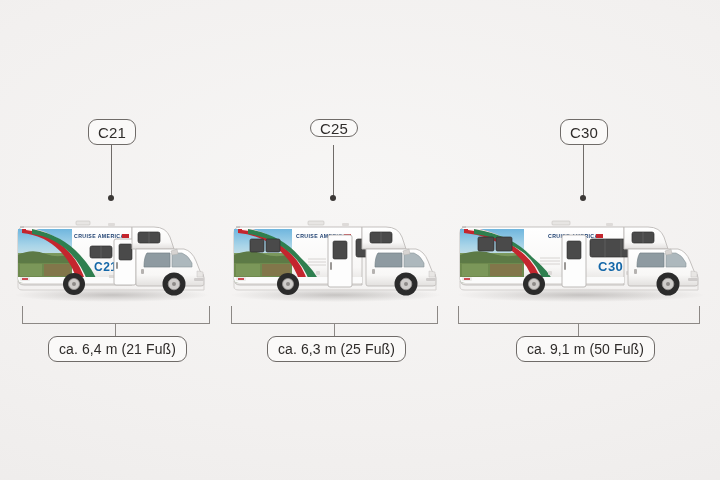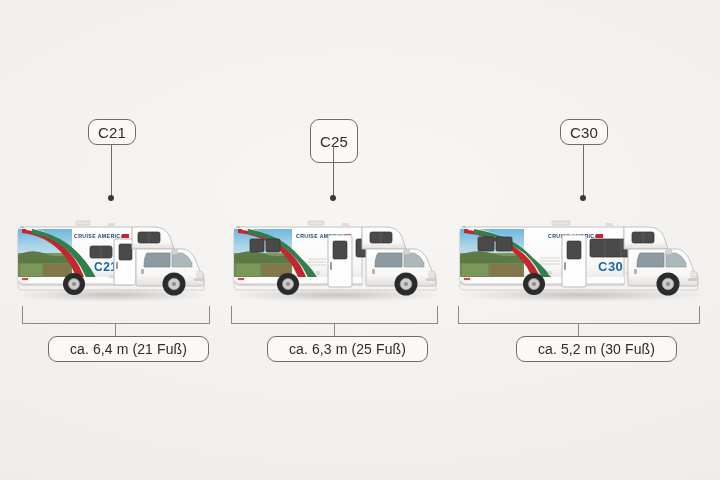--- a/index.html
+++ b/index.html
@@ -56,21 +56,21 @@
   .dimlabel{
     position:absolute;
     box-sizing:border-box;
     border:1.4px solid #6f6b68;
     border-radius:9px;
     background:#faf9f8;
     color:#2f2c2a;
     font-size:14px;
     height:26px;
     display:flex;align-items:center;justify-content:center;
-    padding:0 21px;
+    padding:0 10px;
     white-space:nowrap;
     letter-spacing:.1px;
   }
 
   
   .rv{position:absolute;}
   .rv svg{display:block;}
   .shadow{
     position:absolute;
     border-radius:50%;
@@ -176,21 +176,21 @@
       </svg>
     </div>
 
     <div class="bracket" style="left:22px;top:306px;width:188px;"></div>
     <div class="bracket-stem" style="left:115px;top:324px;height:12px;"></div>
     <div class="dimlabel" style="left:48px;top:336px;">ca. 6,4 m (21 Fuß)</div>
   </div>
 
   <div>
 
-    <div class="callout" style="left:310px;top:119px;width:48px;height:44px;">C25</div>
+    <div class="callout" style="left:310px;top:119px;width:48px;height:18px;">C25</div>
     <div class="leader" style="left:333px;top:145px;height:53px;"></div>
     <div class="leader-dot" style="left:330px;top:195px;"></div>
 
     <div class="shadow" style="left:232px;top:288px;width:208px;height:14px;"></div>
 
     <div class="rv" style="left:230px;top:205px;">
       <svg width="214" height="95" viewBox="0 0 214 95">
         <defs>
           <linearGradient id="sky25" x1="0" y1="0" x2="0" y2="1">
             <stop offset="0%" stop-color="#6fb6de"></stop>
@@ -379,16 +379,16 @@
         <g>
           <circle cx="212" cy="79" r="11.5" fill="#2b2b2b"></circle>
           <circle cx="212" cy="79" r="5.8" fill="#cfcdcb" stroke="#9a9795" stroke-width="0.8"></circle>
           <circle cx="212" cy="79" r="2" fill="#8e8b89"></circle>
         </g>
       </svg>
     </div>
 
     <div class="bracket" style="left:458px;top:306px;width:242px;"></div>
     <div class="bracket-stem" style="left:578px;top:324px;height:12px;"></div>
-    <div class="dimlabel" style="left:516px;top:336px;">ca. 5,2 m (30 Fuß)</div>
+    <div class="dimlabel" style="left:516px;top:336px;">ca. 9,1 m (50 Fuß)</div>
   </div>
 
 </div>
 
 </body></html>

